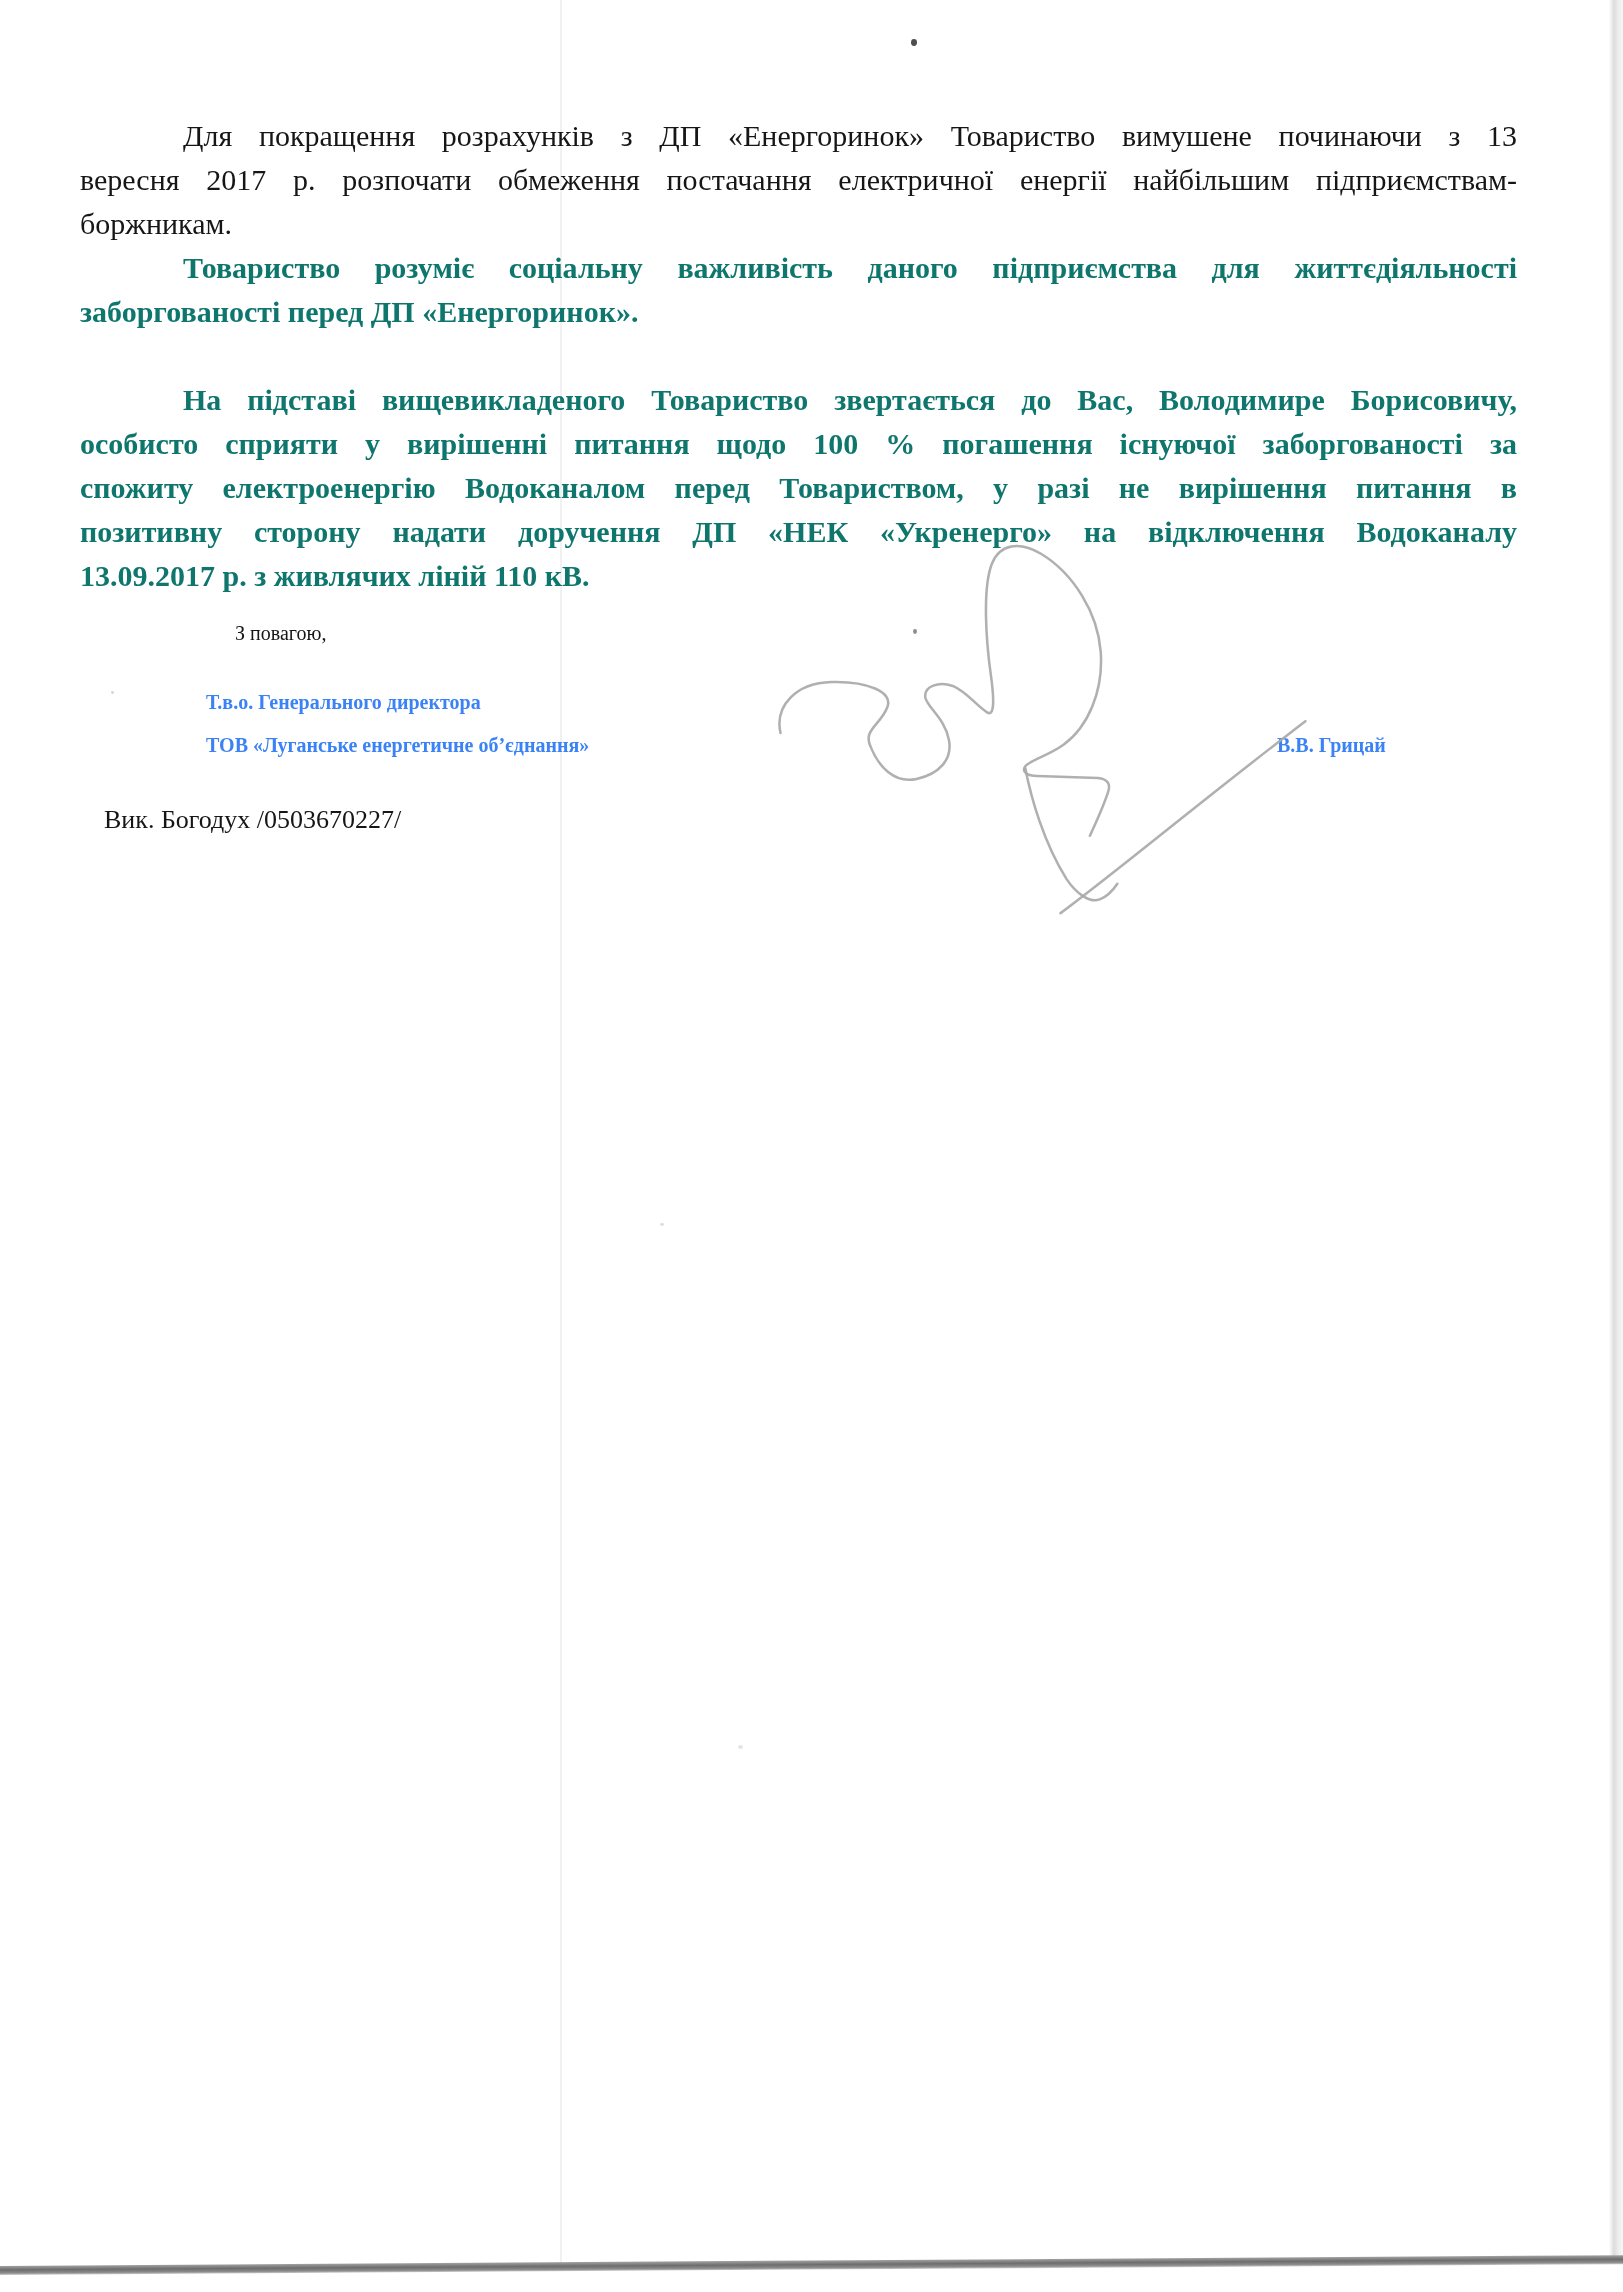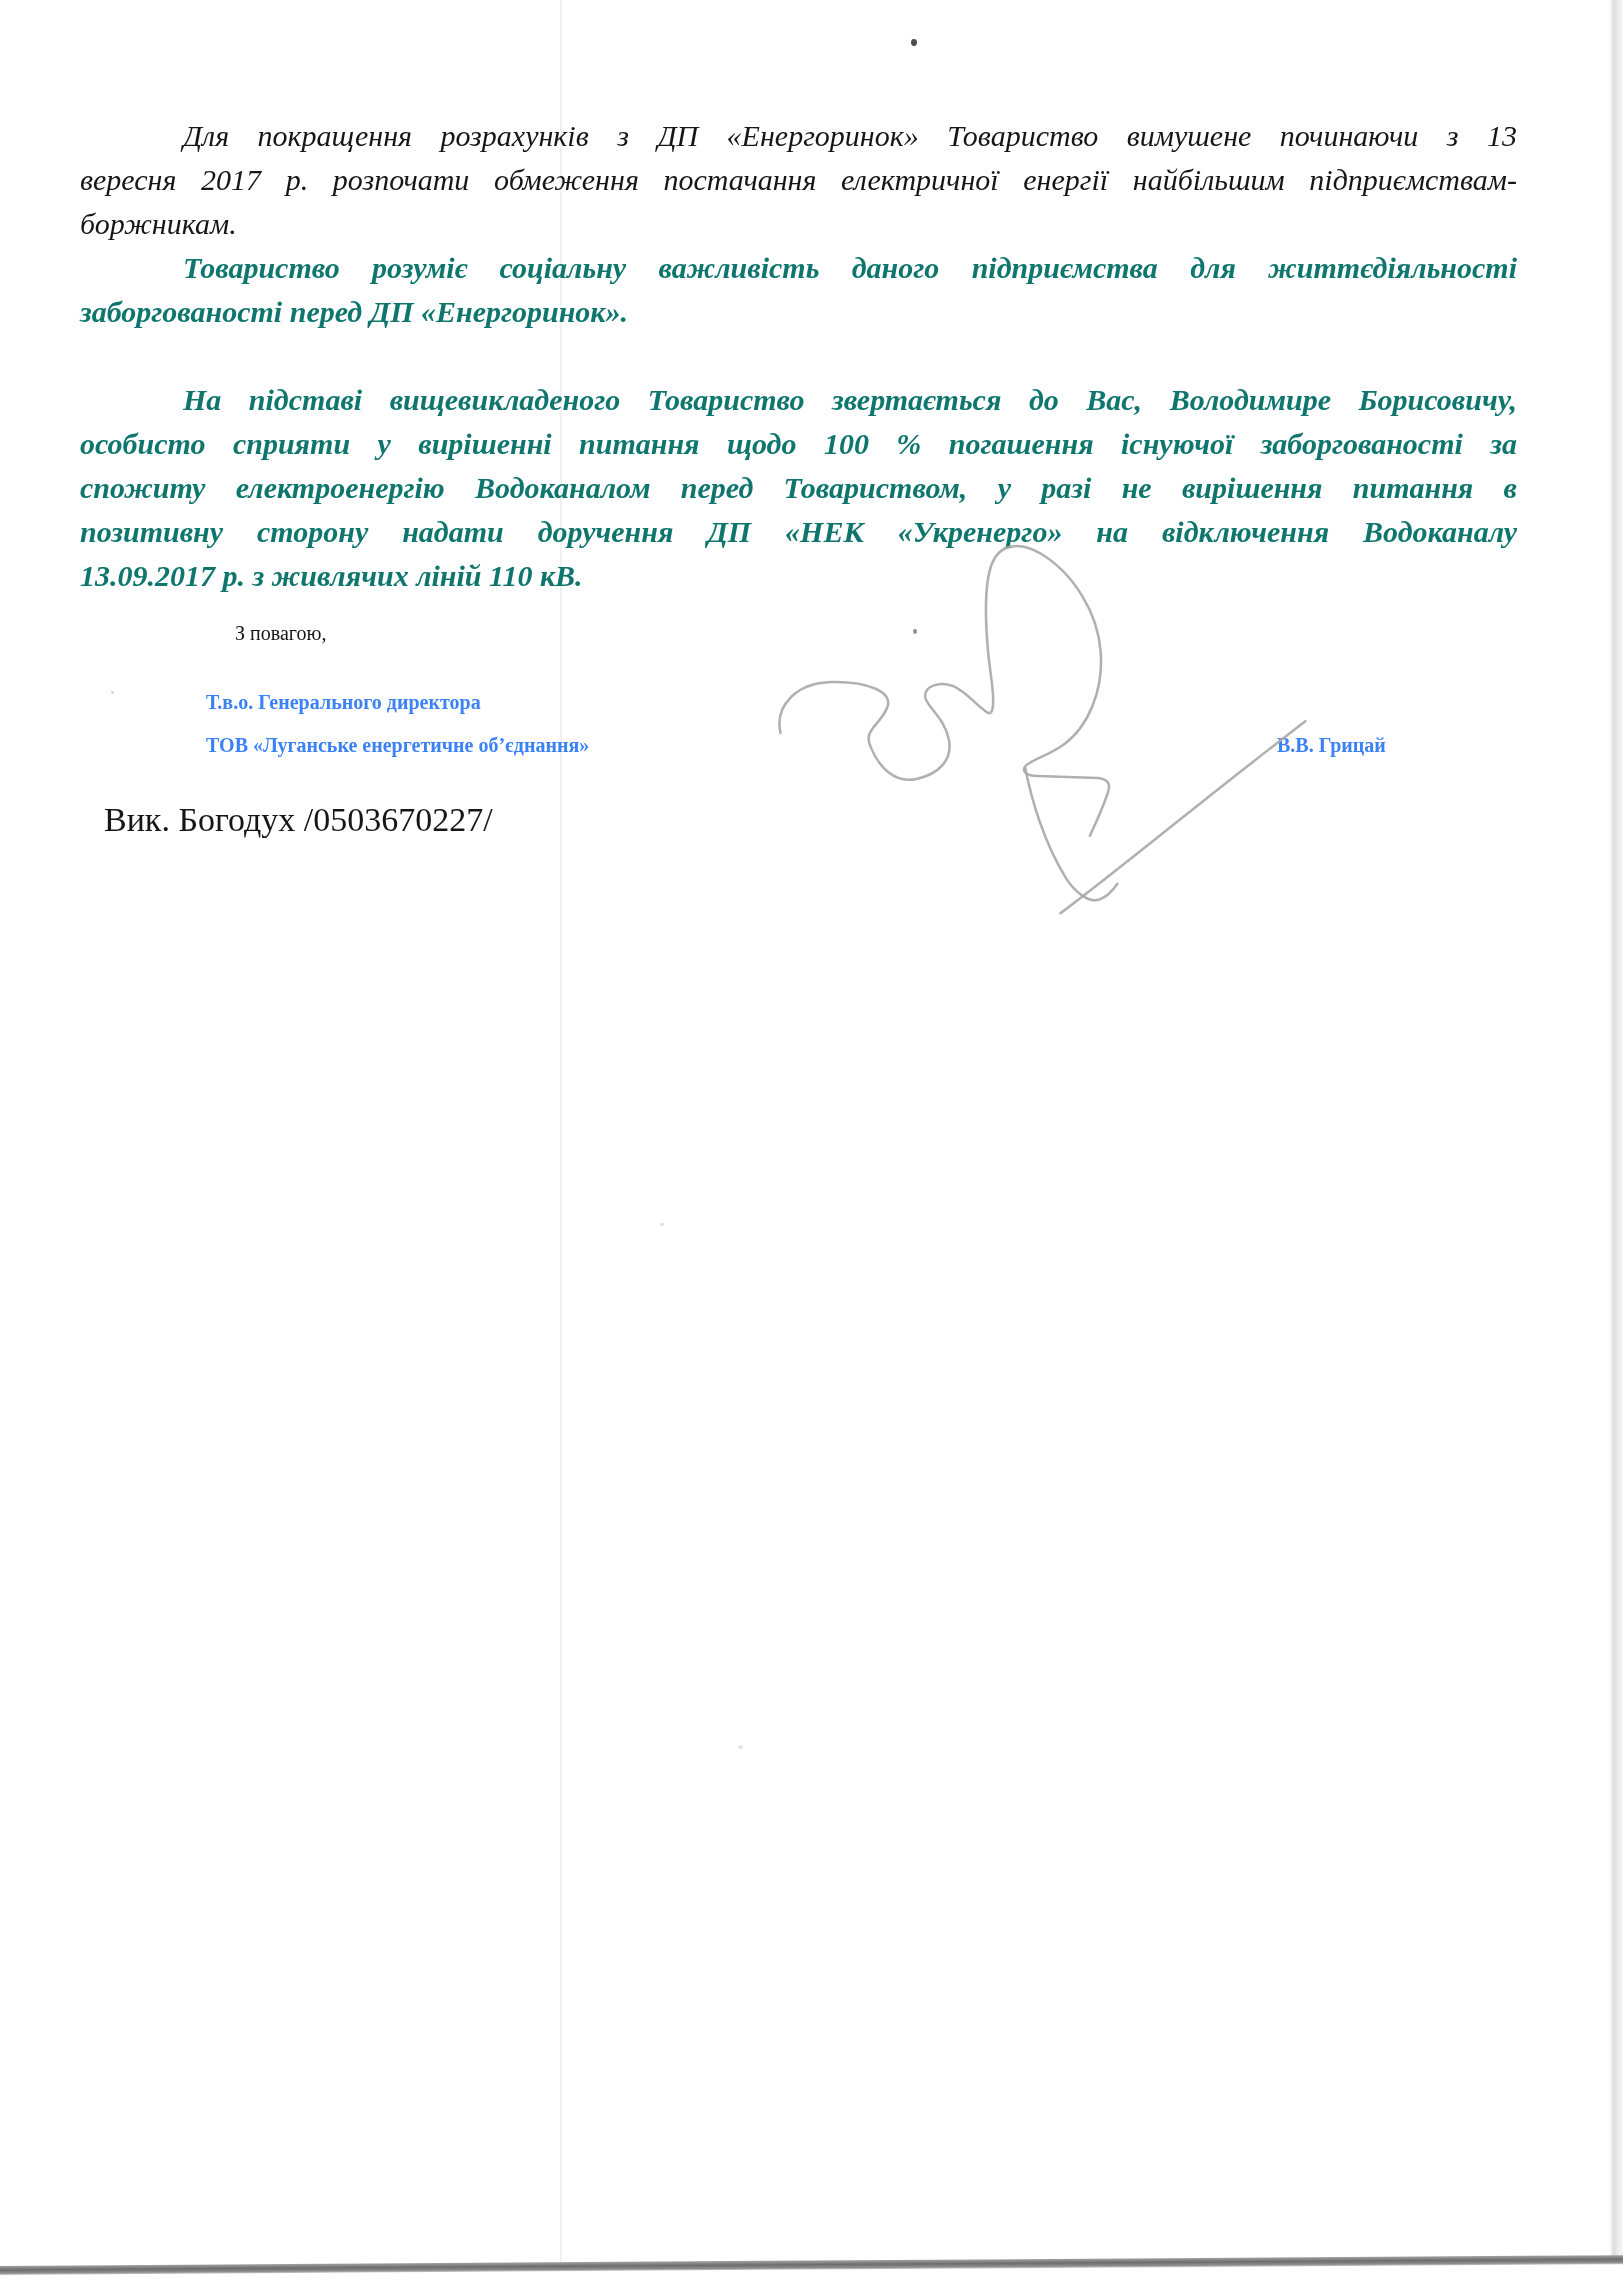--- a/index.html
+++ b/index.html
@@ -18,40 +18,39 @@
   }
 
   
   .para {
     position: absolute;
     left: 80px;
     width: 1437px;
     font-size: 30px;
     line-height: 44px;
     color: #161616;
-    font-style: italic;
   }
   .para.bold { font-weight: bold; color: #0f766e; }
   .line {
     text-align: justify;
     text-align-last: justify;
     white-space: normal;
   }
   .line.first { padding-left: 103px; }
   .line.last { text-align-last: left; }
 
   .free-text {
     position: absolute;
     font-size: 20px;
     line-height: 39px;
     white-space: nowrap;
     color: #161616;
   }
   .free-text.bold { font-weight: bold; color: #3b82f6; }
-  .small { font-size: 34px; }
+  .small { font-size: 26px; }
 
   
   .fold-line {
     position: absolute;
     left: 560px;
     top: 0;
     width: 2px;
     height: 2262px;
     background: #f1f1f1;
   }

